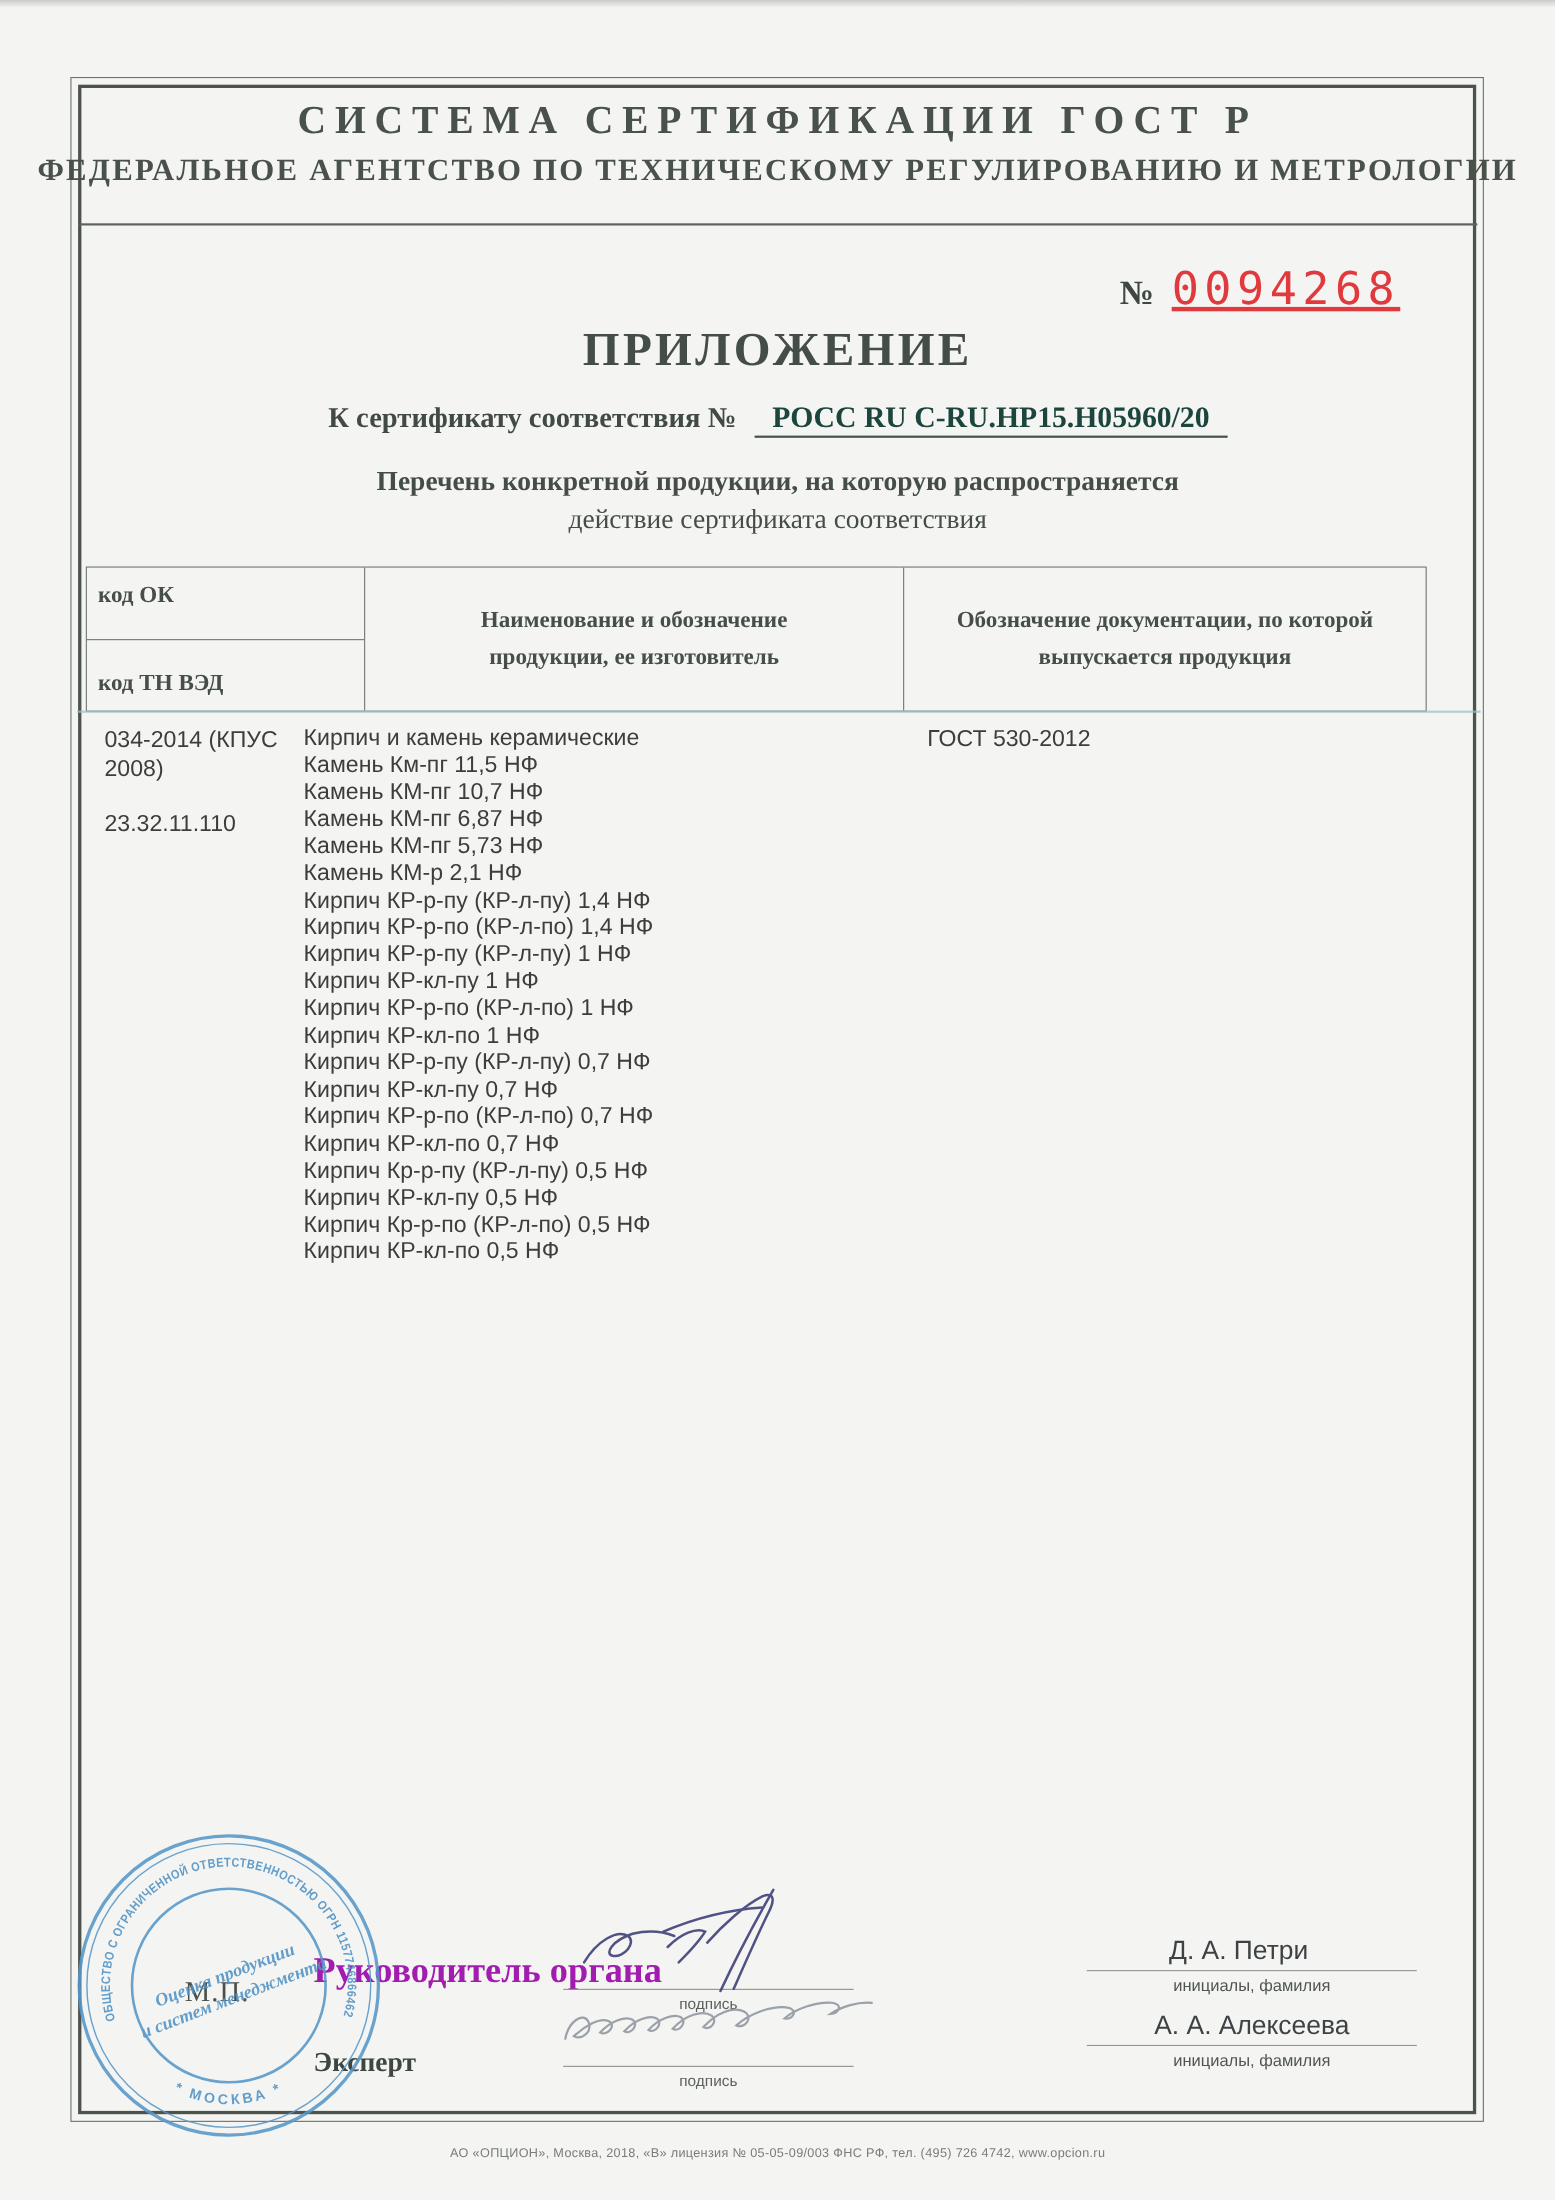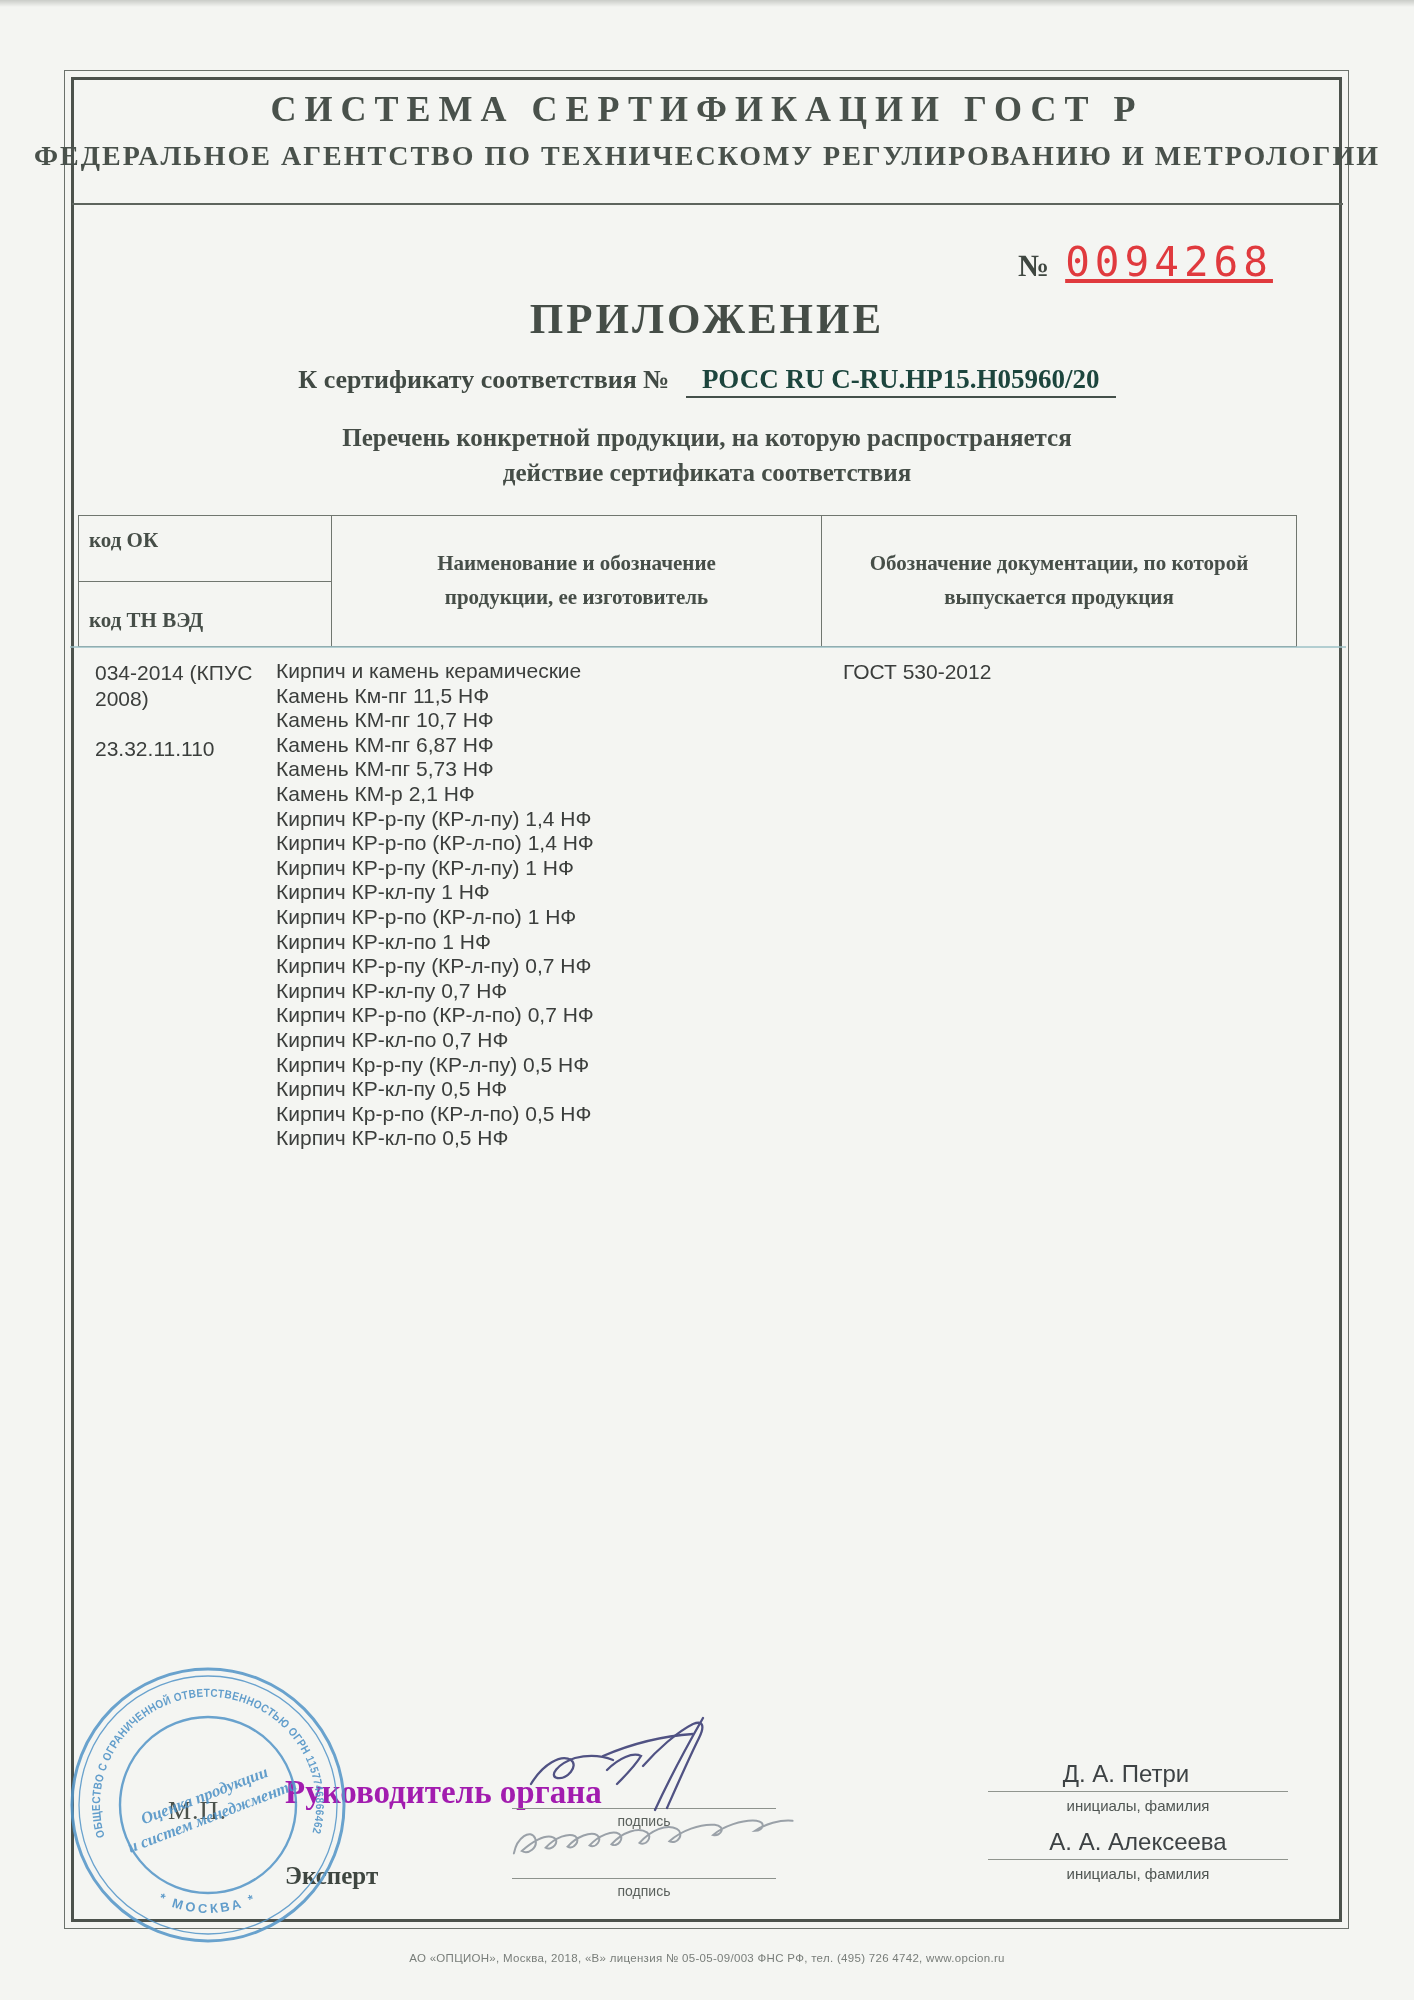--- a/index.html
+++ b/index.html
@@ -22,21 +22,21 @@
   .head-rule{top:203px;left:72px;width:1271px;height:2px;background:#5d645d;}
   .blank-no{top:238px;left:1018px;display:flex;align-items:baseline;gap:16px;}
   .blank-no .nosign{font-size:31px;font-weight:bold;color:#3f4741;}
   .blank-no .nodigits{font-family:"DejaVu Sans Mono",monospace;font-size:41px;
     color:#e03a3e;letter-spacing:5px;font-weight:normal;text-decoration:underline;}
   .doc-title{top:294px;font-size:43px;font-weight:bold;letter-spacing:3px;color:#454d47;}
   .cert-row{top:364px;font-size:26px;font-weight:bold;color:#414a44;}
   .cert-row .cert-no{color:#1c453d;border-bottom:2px solid #44504a;padding:0 16px 2px 16px;
     margin-left:10px;font-size:27px;}
   .subtitle1{top:424px;font-size:25px;font-weight:bold;color:#454d47;}
-  .subtitle2{top:459px;font-size:25px;font-weight:bold;color:#454d47;}
+  .subtitle2{top:459px;font-size:25px;font-weight:normal;color:#454d47;}
   
   .tbl-head{top:515px;left:78px;width:1219px;height:132px;border:1px solid #70766f;
     display:flex;box-sizing:border-box;}
   .th{box-sizing:border-box;font-size:21px;font-weight:bold;color:#464e48;}
   .th-col1{width:252px;display:flex;flex-direction:column;}
   .th-col1 .c1a{height:66px;border-bottom:1px solid #70766f;padding:12px 0 0 10px;box-sizing:border-box;}
   .th-col1 .c1b{flex:1;padding:26px 0 0 10px;box-sizing:border-box;}
   .th-col2{width:490px;border-left:1px solid #70766f;display:flex;align-items:center;justify-content:center;text-align:center;}
   .th-col2 .inner{max-width:350px;line-height:1.6;}
   .th-col3{flex:1;border-left:1px solid #70766f;display:flex;align-items:center;justify-content:center;text-align:center;}

